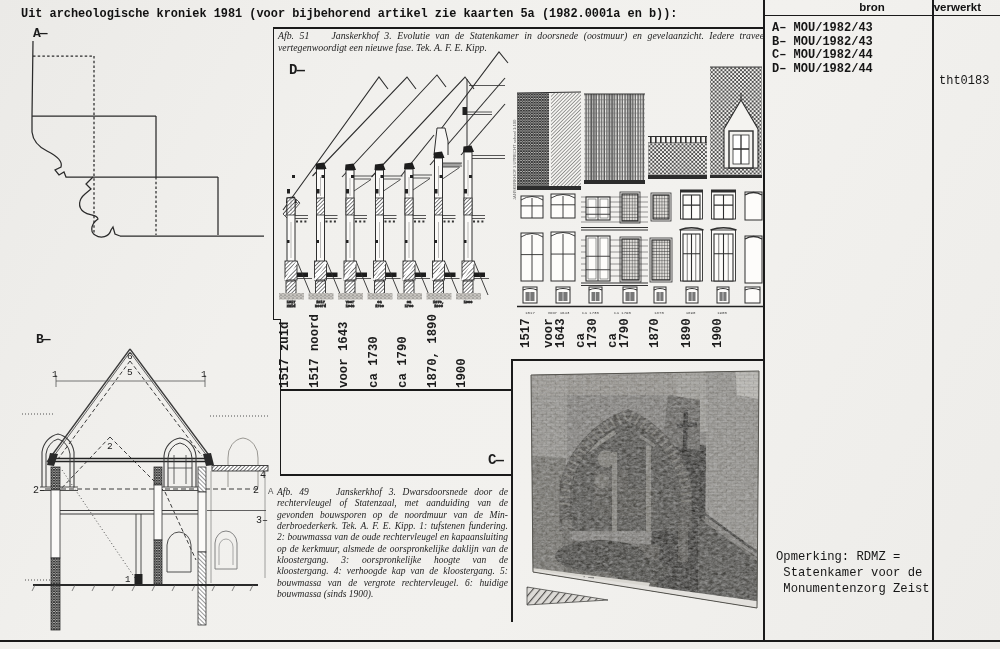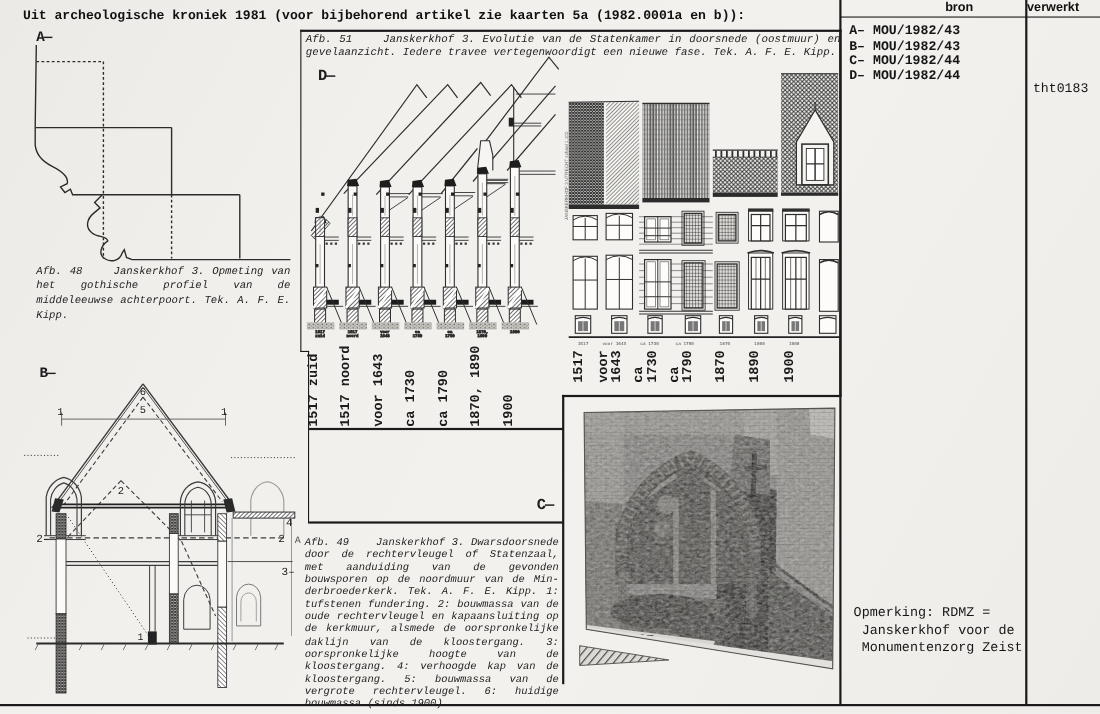--- a/index.html
+++ b/index.html
@@ -1,18 +1,18 @@
 <!DOCTYPE html>
 <html><head><meta charset="utf-8">
 <style>
 html,body{margin:0;padding:0}
 #page{position:relative;width:1000px;height:649px;background:linear-gradient(118deg,#ebeae7 0%,#f1f0ed 30%,#f2f1ee 60%,#edecE9 100%);overflow:hidden;
  font-family:"Liberation Sans",sans-serif;color:#1c1c1c}
 .mono{font-family:"Liberation Mono",monospace}
-.it{font-family:Liberation Mono, monospace;font-style:italic;color:#222}
+.it{font-family:Liberation Serif, serif;font-style:italic;color:#222}
 .abs{position:absolute}
 .lbl{font-family:"Liberation Mono",monospace;font-weight:bold;letter-spacing:-1px}
 .hl{position:absolute;background:#1a1a1a}
 .vl{position:absolute;background:#1a1a1a}
 </style></head><body>
 <div id="page">
 
 <div class="abs mono" style="left:21px;top:7px;font-size:11.9px;font-weight:bold;color:#111;white-space:nowrap">Uit archeologische kroniek 1981 (voor bijbehorend artikel zie kaarten 5a (1982.0001a en b)):</div>
 <div class="abs lbl" style="left:33px;top:26px;font-size:13px">A—</div>
 <div class="abs lbl" style="left:36px;top:332px;font-size:13px">B—</div>
@@ -23,33 +23,32 @@
 <div class="hl" style="left:764px;top:14.5px;width:236px;height:1.5px"></div>
 <div class="hl" style="left:0px;top:640px;width:1000px;height:2.2px"></div>
 <div class="abs" style="left:788px;top:1px;width:168px;text-align:center;font-size:11.5px;font-weight:bold;color:#111">bron</div>
 <div class="abs" style="left:933px;top:1px;width:48px;text-align:right;font-size:11.5px;font-weight:bold;color:#111">verwerkt</div>
 <div class="abs mono" style="left:772px;top:22px;font-size:12px;font-weight:bold;line-height:13.6px;color:#161616;white-space:pre">A– MOU/1982/43
 B– MOU/1982/43
 C– MOU/1982/44
 D– MOU/1982/44</div>
 <div class="abs mono" style="left:939px;top:74px;font-size:12px;color:#161616">tht0183</div>
 <div class="abs mono" style="left:776px;top:549px;font-size:12.2px;line-height:16px;color:#161616;white-space:pre">Opmerking: RDMZ =
- Janskerkhof voor de
+ Statenkamer voor de
  Monumentenzorg Zeist</div>
 <div class="vl" style="left:273px;top:27px;width:1.4px;height:293px"></div>
 <div class="hl" style="left:273px;top:319px;width:8px;height:1.4px"></div>
 <div class="vl" style="left:280px;top:319px;width:1.4px;height:157px"></div>
 <div class="hl" style="left:273px;top:27px;width:492px;height:1.6px"></div>
 <div class="vl" style="left:763.4px;top:27px;width:1.6px;height:333px"></div>
 <div class="hl" style="left:511px;top:359px;width:254px;height:1.8px"></div>
 <div class="vl" style="left:511px;top:359px;width:1.8px;height:263px"></div>
 <div class="hl" style="left:281px;top:389px;width:231px;height:1.8px"></div>
 <div class="hl" style="left:281px;top:474px;width:231px;height:1.8px"></div>
 <div class="abs it" style="left:278px;top:30px;width:486px;font-size:9.8px;line-height:12.2px;text-align:justify"><b style="font-style:italic;font-weight:bold"></b>Afb.&nbsp;51&nbsp;&nbsp;&nbsp;&nbsp;Janskerkhof 3. Evolutie van de Statenkamer in doorsnede (oostmuur) en gevelaanzicht. Iedere travee vertegenwoordigt een nieuwe fase. Tek. A.&nbsp;F.&nbsp;E.&nbsp;Kipp.</div>
-<div class="abs it" style="left:33px;top:240px;width:231px;font-size:9.7px;line-height:13.2px;text-align:justify">Afb.&nbsp;48&nbsp;&nbsp;&nbsp;&nbsp;Janskerkhof 3. Opmeting van het gothische profiel van de middeleeuwse achterpoort. Tek. A.&nbsp;F.&nbsp;E. Kipp.</div>
 <div class="abs it" style="left:277px;top:487px;width:231px;font-size:9.5px;line-height:11.35px;text-align:justify">Afb.&nbsp;49&nbsp;&nbsp;&nbsp;&nbsp;Janskerkhof 3. Dwarsdoorsnede door de rechtervleugel of Statenzaal, met aanduiding van de gevonden bouwsporen op de noordmuur van de Min­derbroederkerk. Tek. A.&nbsp;F.&nbsp;E.&nbsp;Kipp. 1: tufstenen funde­ring. 2: bouwmassa van de oude rechtervleugel en kapaansluiting op de kerkmuur, alsmede de oorspron­kelijke daklijn van de kloostergang. 3: oorspronkelijke hoogte van de kloostergang. 4: verhoogde kap van de kloostergang. 5: bouwmassa van de vergrote rechter­vleugel. 6: huidige bouwmassa (sinds 1900).</div>
 <svg style="position:absolute;left:0px;top:0px" width="1000" height="649" viewBox="0 0 1000 649">
 <defs>
 <pattern id="h1" width="2.7" height="2.7" patternTransform="rotate(45)" patternUnits="userSpaceOnUse">
           <rect width="2.7" height="2.7" fill="#fff"></rect>
           <line x1="0" y1="0" x2="0" y2="2.7" stroke="#222" stroke-width="1.2"></line>
         </pattern>
 <pattern id="h2" width="3" height="3" patternTransform="rotate(-45)" patternUnits="userSpaceOnUse">
           <rect width="3" height="3" fill="#fff"></rect>
           <line x1="0" y1="0" x2="0" y2="3" stroke="#333" stroke-width="1"></line>

